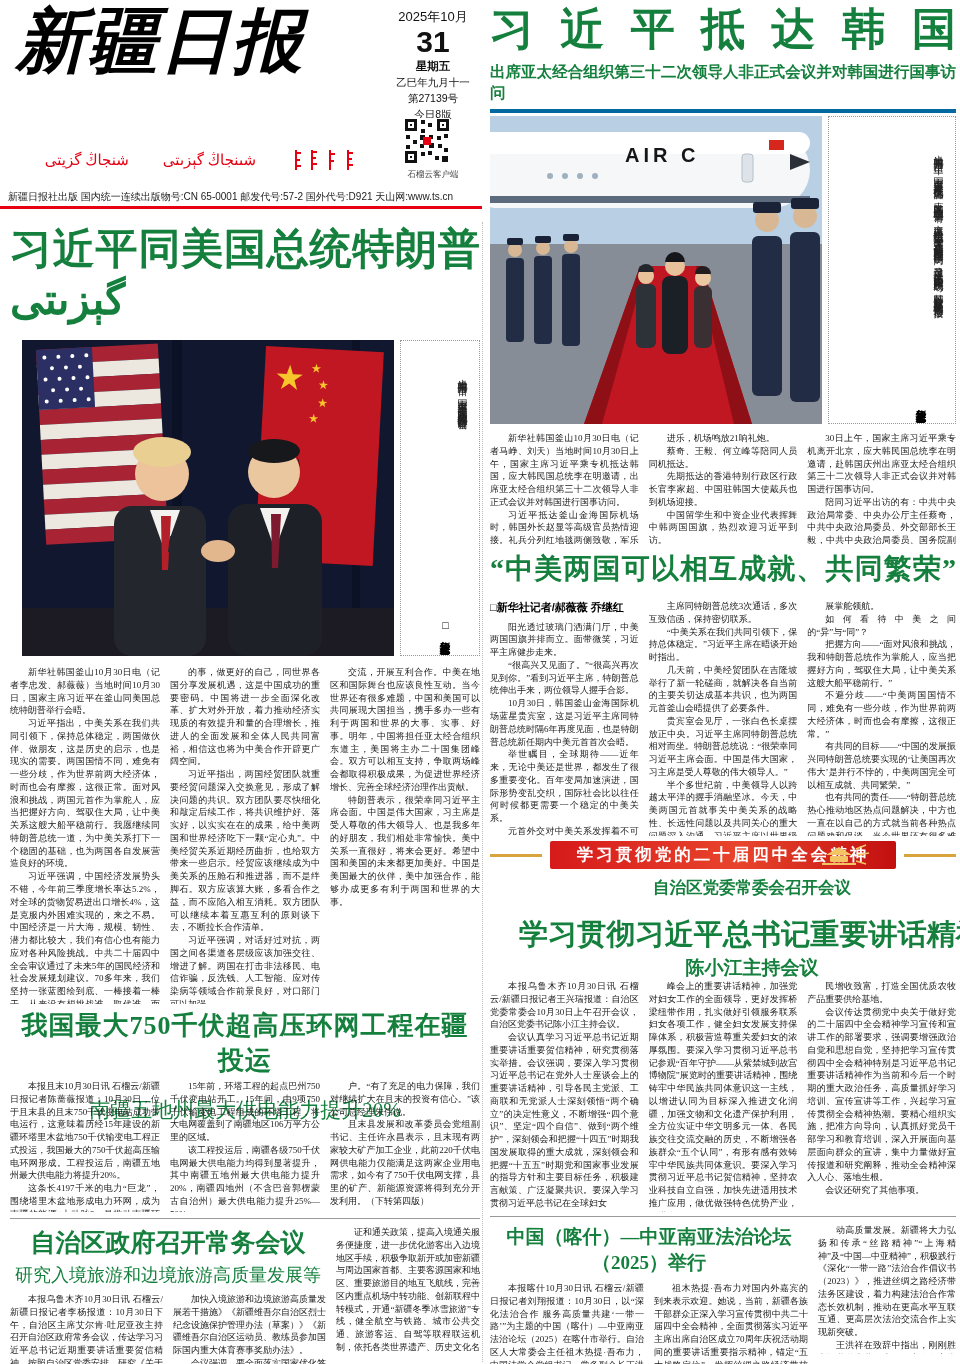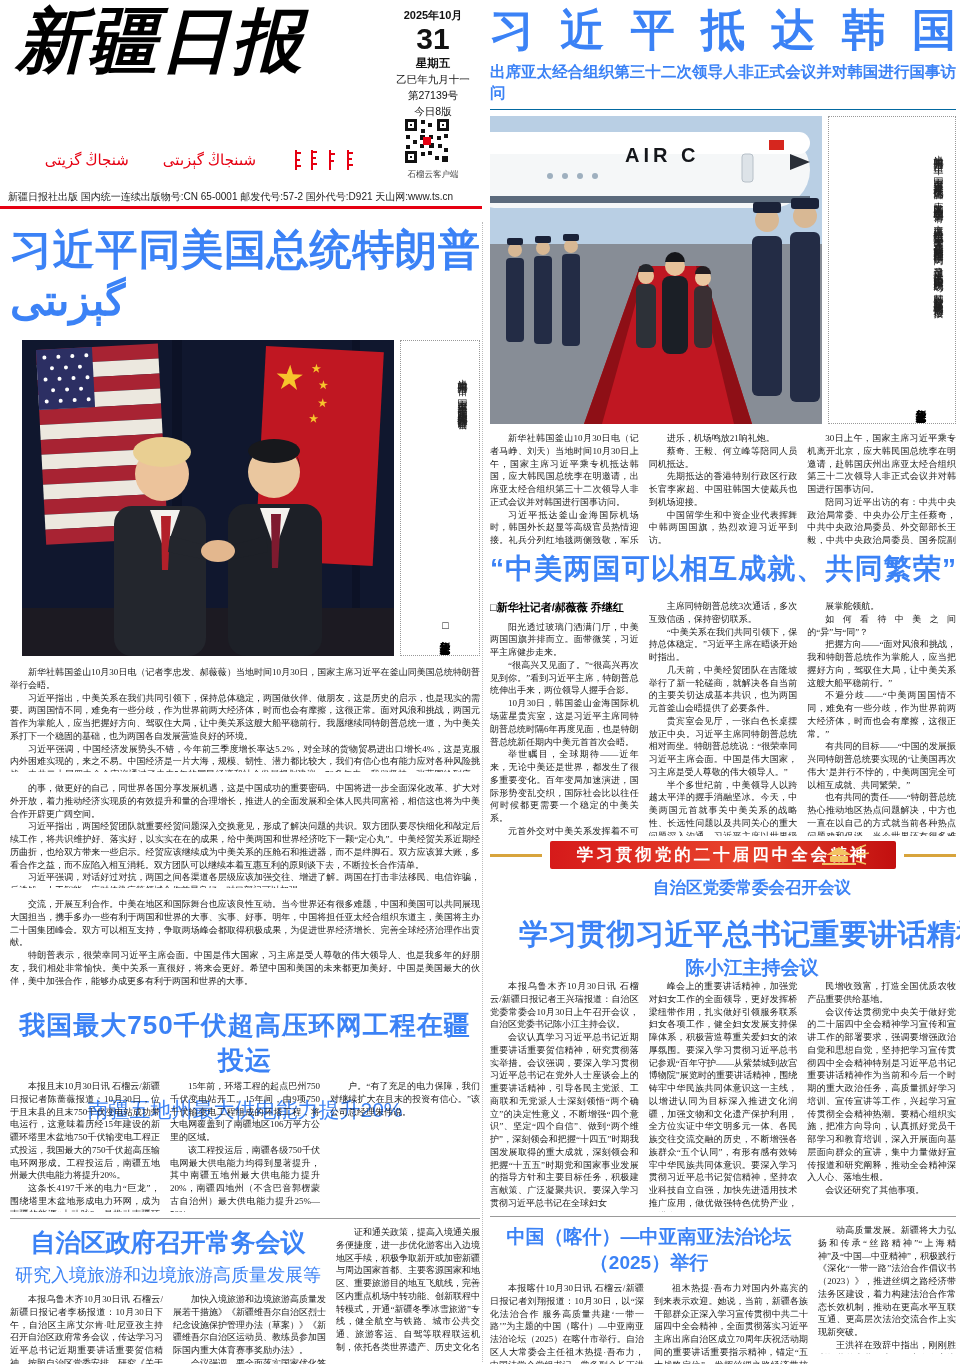--- a/index.html
+++ b/index.html
@@ -4,29 +4,29 @@
 <style>
   html,body{margin:0;padding:0;background:#ffffff;}
   .page{position:relative;width:960px;height:1364px;background:#fff;overflow:hidden;
         font-family:"Liberation Serif",serif;color:#111;}
   .abs{position:absolute;box-sizing:border-box;}
   
   .mh-title{font-family:"DejaVu Serif",serif;font-weight:bold;font-style:italic;
             color:#000000;font-size:70px;line-height:1.05;letter-spacing:2px;white-space:nowrap;}
   .mh-scripts{display:flex;gap:34px;align-items:center;color:#e60012;font-size:15px;direction:rtl;}
   .dateblock{text-align:center;font-family:"Liberation Sans",sans-serif;color:#111;}
-  .dateblock .d1{font-size:11px;font-weight:bold;}
+  .dateblock .d1{font-size:13px;font-weight:normal;}
   .dateblock .d2{font-size:30px;font-weight:bold;line-height:1.05;}
   .dateblock .d3{font-size:11.5px;font-weight:bold;margin-top:1px;}
   .dateblock .d4{font-size:10.5px;margin-top:2px;}
   .qrcap{font-size:8.5px;color:#444;text-align:center;margin-top:1px;font-family:"Liberation Sans",sans-serif;}
   .publine{font-size:10px;white-space:nowrap;color:#222;font-family:"Liberation Sans",sans-serif;}
   .redrule{background:#e60012;}
   
-  .hl{font-family:Liberation Sans, sans-serif;font-weight:bold;color:#3b82f6;}
+  .hl{font-family:Liberation Serif, serif;font-weight:bold;color:#15803d;}
   .spread{text-align:justify;text-align-last:justify;}
   .center{text-align:center;}
   
   .cols{display:flex;gap:10px;}
   .col{flex:1;overflow:hidden;font-size:9px;line-height:1.42;text-align:justify;color:#1a1a1a;}
   .col p{margin:0;text-indent:2em;}
   .byline{font-family:"Liberation Sans",sans-serif;font-weight:bold;font-size:11px;
           text-indent:0;margin:0 0 5px 0;color:#000;}
   
   .vcap{border:1px dotted #999;padding:10px 7px;writing-mode:vertical-rl;overflow:hidden;}
@@ -36,21 +36,21 @@
   
   .banner-row{display:flex;align-items:center;gap:8px;}
   .gold-dash{height:3px;width:52px;background:#d8a43c;flex:0 0 auto;}
   .banner{flex:1;height:28px;background:linear-gradient(90deg,#d61a1a,#e8442c 55%,#c20f0f);
           color:#fff;font-family:"Liberation Sans",sans-serif;font-weight:bold;font-size:16.5px;
           display:flex;align-items:center;justify-content:center;letter-spacing:3px;
           position:relative;border-radius:2px;}
   .banner svg{position:absolute;right:26px;top:2px;}
   .thinrule{border-top:1px solid #999;}
   .vdotted{border-left:1px dotted #bbb;}
-  .deck{border-bottom:1px solid #0369a1;padding-bottom:5px;}
+  .deck{border-bottom:4px solid #0369a1;padding-bottom:5px;}
 </style>
 </head>
 <body>
 
 <div class="page">
 
   <div class="abs" style="left:0;top:0;width:482px;height:212px;">
     <div class="abs mh-title" style="left:16px;top:4px;width:372px;">新疆日报</div>
     <div class="abs mh-scripts" style="left:38px;top:148px;width:330px;">
       <svg width="78" height="24" viewBox="0 0 78 24">
@@ -366,21 +366,21 @@
         <ellipse cx="196" cy="211" rx="17" ry="11" fill="#e3b78e"></ellipse>
       </g>
     </svg>
   </div>
 
   <div class="abs vcap" style="left:400px;top:340px;width:80px;height:316px;">
     <div class="vtext">当地时间十月三十日，国家主席习近平在釜山同美国总统特朗普举行会晤。</div>
     <div class="vcredit">□新华社记者 黄敬文摄</div>
   </div>
 
-  <div class="abs cols" style="left:10px;top:666px;width:470px;height:338px;flex-direction:column;">
+  <div class="abs cols" style="left:10px;top:666px;width:470px;height:338px;">
     <div class="col">
         <p>新华社韩国釜山10月30日电（记者李忠发、郝薇薇）当地时间10月30日，国家主席习近平在釜山同美国总统特朗普举行会晤。</p>
         <p>习近平指出，中美关系在我们共同引领下，保持总体稳定，两国做伙伴、做朋友，这是历史的启示，也是现实的需要。两国国情不同，难免有一些分歧，作为世界前两大经济体，时而也会有摩擦，这很正常。面对风浪和挑战，两国元首作为掌舵人，应当把握好方向、驾驭住大局，让中美关系这艘大船平稳前行。我愿继续同特朗普总统一道，为中美关系打下一个稳固的基础，也为两国各自发展营造良好的环境。</p>
         <p>习近平强调，中国经济发展势头不错，今年前三季度增长率达5.2%，对全球的货物贸易进出口增长4%，这是克服内外困难实现的，来之不易。中国经济是一片大海，规模、韧性、潜力都比较大，我们有信心也有能力应对各种风险挑战。中共二十届四中全会审议通过了未来5年的国民经济和社会发展规划建议。70多年来，我们坚持一张蓝图绘到底、一棒接着一棒干，从来没有想挑战谁、取代谁，而是集中精力办好自己</p>
       </div>
     <div class="col">
         <p>的事，做更好的自己，同世界各国分享发展机遇，这是中国成功的重要密码。中国将进一步全面深化改革、扩大对外开放，着力推动经济实现质的有效提升和量的合理增长，推进人的全面发展和全体人民共同富裕，相信这也将为中美合作开辟更广阔空间。</p>
         <p>习近平指出，两国经贸团队就重要经贸问题深入交换意见，形成了解决问题的共识。双方团队要尽快细化和敲定后续工作，将共识维护好、落实好，以实实在在的成果，给中美两国和世界经济吃下一颗“定心丸”。中美经贸关系近期经历曲折，也给双方带来一些启示。经贸应该继续成为中美关系的压舱石和推进器，而不是绊脚石。双方应该算大账，多看合作之益，而不应陷入相互消耗。双方团队可以继续本着互惠互利的原则谈下去，不断拉长合作清单。</p>
         <p>习近平强调，对话好过对抗，两国之间各渠道各层级应该加强交往、增进了解。两国在打击非法移民、电信诈骗，反洗钱、人工智能、应对传染病等领域合作前景良好，对口部门可以加强</p>
       </div>
@@ -399,20 +399,21 @@
         <p>本报且末10月30日讯 石榴云/新疆日报记者陈蔷薇报道：10月30日，位于且末县的且末750千伏变电站成功带电运行，这意味着历经15年建设的新疆环塔里木盆地750千伏输变电工程正式投运，我国最大的750千伏超高压输电环网形成。工程投运后，南疆五地州最大供电能力将提升20%。</p>
         <p>这条长4197千米的电力“巨龙”，围绕塔里木盆地形成电力环网，成为南疆的能源“大动脉”，是推动南疆环塔里木经济带发展的又一重点工程。</p>
       </div>
     <div class="col">
         <p>15年前，环塔工程的起点巴州750千伏变电站开工。15年间，由9项750千伏输变电工程组成的环塔工程，将大电网覆盖到了南疆地区106万平方公里的区域。</p>
         <p>该工程投运后，南疆各级750千伏电网最大供电能力均得到显著提升，其中南疆五地州最大供电能力提升20%，南疆四地州（不含巴音郭楞蒙古自治州）最大供电能力提升25%—50%。</p>
       </div>
     <div class="col">
       <div>
           <p>户。“有了充足的电力保障，我们对继续扩大在且末的投资有信心。”该公司总经理朱伟说。</p>
+          <p>且末县发展和改革委员会党组副书记、主任许永昌表示，且末现有两家较大矿产加工企业，此前220千伏电网供电能力仅能满足这两家企业用电需求，如今有了750千伏电网支撑，县里的矿产、新能源资源将得到充分开发利用。（下转第四版）</p>
         </div>
 
     </div>
   </div>
 
   <div class="abs thinrule" style="left:10px;top:1218px;width:470px;height:0;"></div>
   <div class="abs" style="left:10px;top:1226px;width:470px;height:134px;display:flex;gap:10px;">
     <div style="width:316px;flex:0 0 auto;">
       <div class="hl center" style="font-size:25px;">自治区政府召开常务会议</div>
       <div class="hl center" style="font-size:18px;font-weight:normal;margin-top:4px;">研究入境旅游和边境旅游高质量发展等</div>

